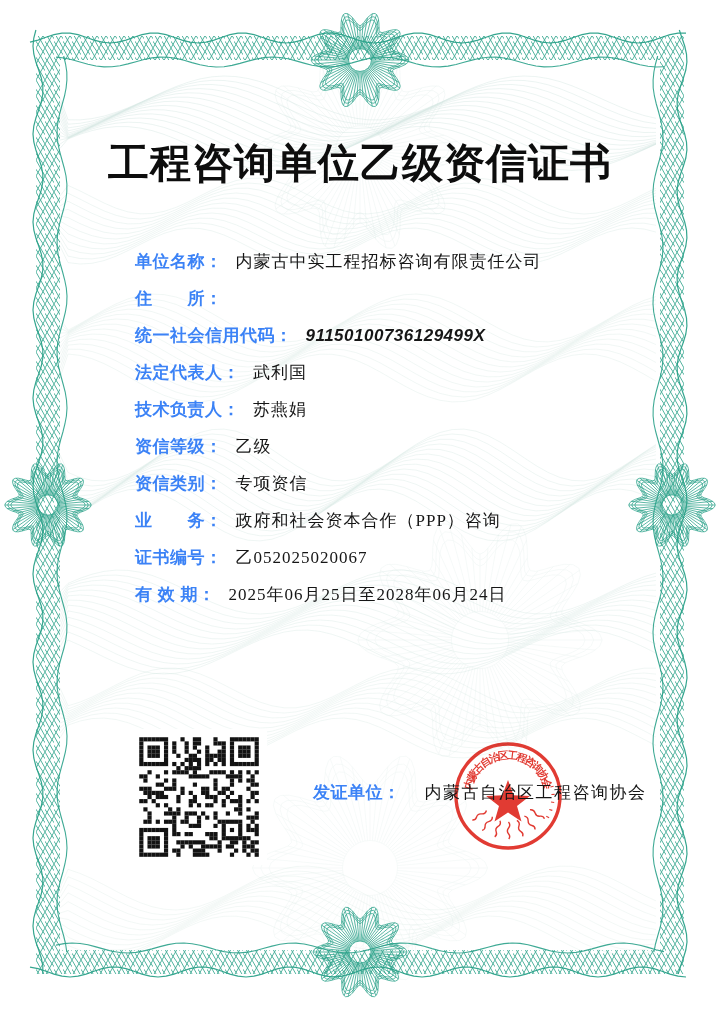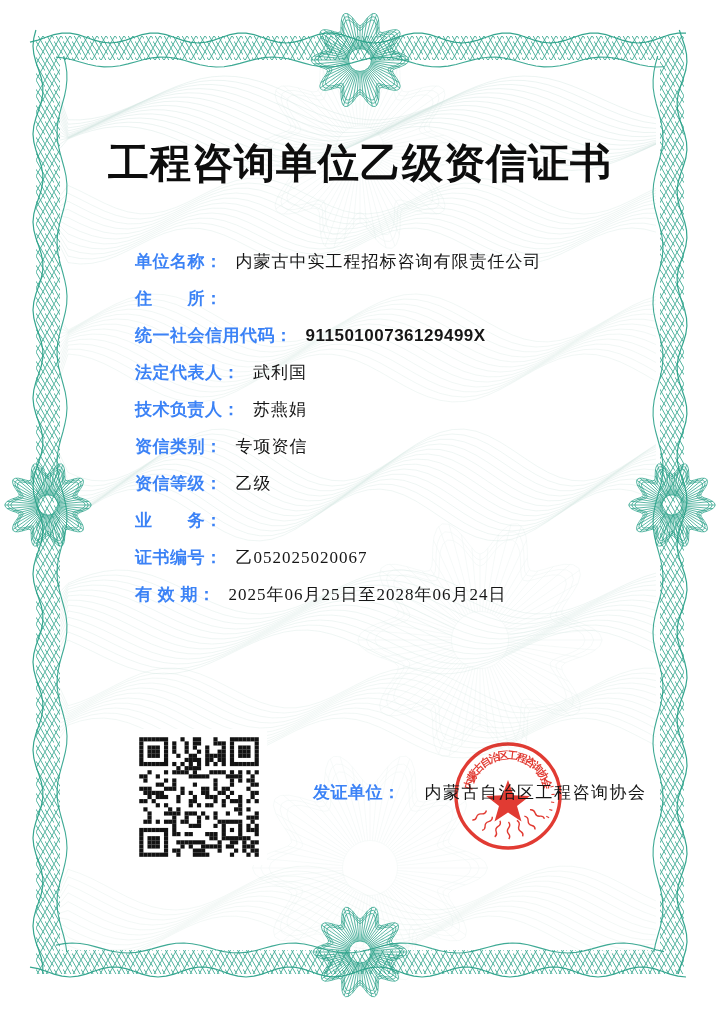--- a/index.html
+++ b/index.html
@@ -6,21 +6,21 @@
   .page{position:relative;width:720px;height:1010px;background:#ffffff;overflow:hidden;
         font-family:"Liberation Sans","DejaVu Sans",sans-serif;padding-left:40px;}
   #bg{position:absolute;left:0;top:0;z-index:0;}
   .title{position:absolute;left:0;top:136px;width:720px;text-align:center;z-index:3;
          font-size:41px;font-weight:900;color:#0d0d0d;letter-spacing:1px;}
   .fields{position:absolute;left:135px;top:251px;width:472px;z-index:3;}
   .row{display:flex;align-items:flex-start;margin-bottom:15px;line-height:22px;}
   .flabel{font-weight:700;font-size:17px;color:#3b82f6;letter-spacing:.5px;white-space:nowrap;flex:none;}
   .fvalue{font-family:"Liberation Serif","DejaVu Serif",serif;font-size:17px;color:#161616;
           margin-left:13px;letter-spacing:1px;max-width:352px;text-align:center;}
-  .fvalue.code{font-family:"Liberation Sans","DejaVu Sans",sans-serif;font-weight:600;letter-spacing:.5px;}
+  .fvalue.code{font-family:"Liberation Sans","DejaVu Sans",sans-serif;font-weight:600;letter-spacing:.5px;font-style:italic;}
   .qr{position:absolute;left:131px;top:729px;z-index:2;}
   .issuer{position:absolute;left:313px;top:781px;z-index:4;white-space:nowrap;}
   .issuer .fvalue{margin-left:24px;letter-spacing:1.5px;max-width:none;}
   .seal{position:absolute;left:443px;top:733px;z-index:3;mix-blend-mode:multiply;}
 </style>
 </head>
 <body>
 
 <div class="page">
   <svg id="bg" width="720" height="1010">
@@ -190,29 +190,30 @@
       </div>
       <div class="row">
         <span class="flabel">法定代表人：</span>
         <span class="fvalue">武利国</span>
       </div>
       <div class="row">
         <span class="flabel">技术负责人：</span>
         <span class="fvalue">苏燕娟</span>
       </div>
       <div class="row">
+        <span class="flabel">资信等级：</span>
+        <span class="fvalue">乙级</span>
+      </div>
+      <div class="row">
         <span class="flabel">资信类别：</span>
         <span class="fvalue">专项资信</span>
       </div>
       <div class="row">
-        <span class="flabel">资信等级：</span>
-        <span class="fvalue">乙级</span>
-      </div>
-      <div class="row">
         <span class="flabel">业　　务：</span>
+        <span class="fvalue">政府和社会资本合作（PPP）咨询</span>
       </div>
       <div class="row">
         <span class="flabel">证书编号：</span>
         <span class="fvalue">乙052025020067</span>
       </div>
       <div class="row">
         <span class="flabel">有 效 期：</span>
         <span class="fvalue">2025年06月25日至2028年06月24日</span>
       </div>
     </div>

